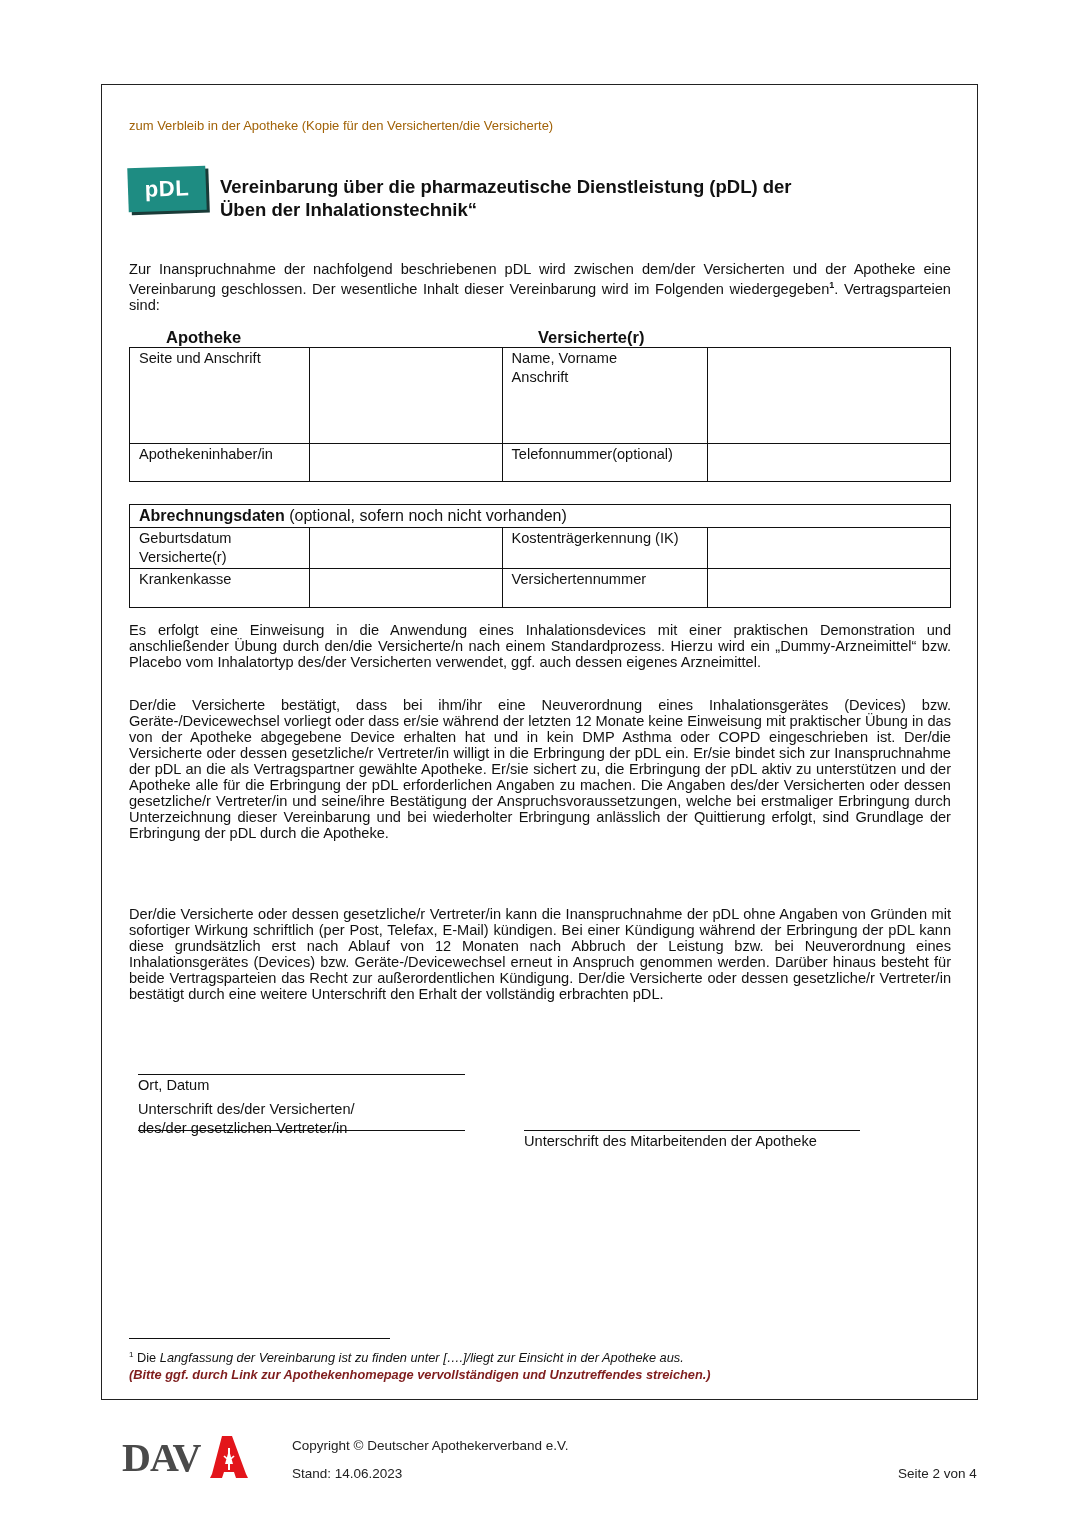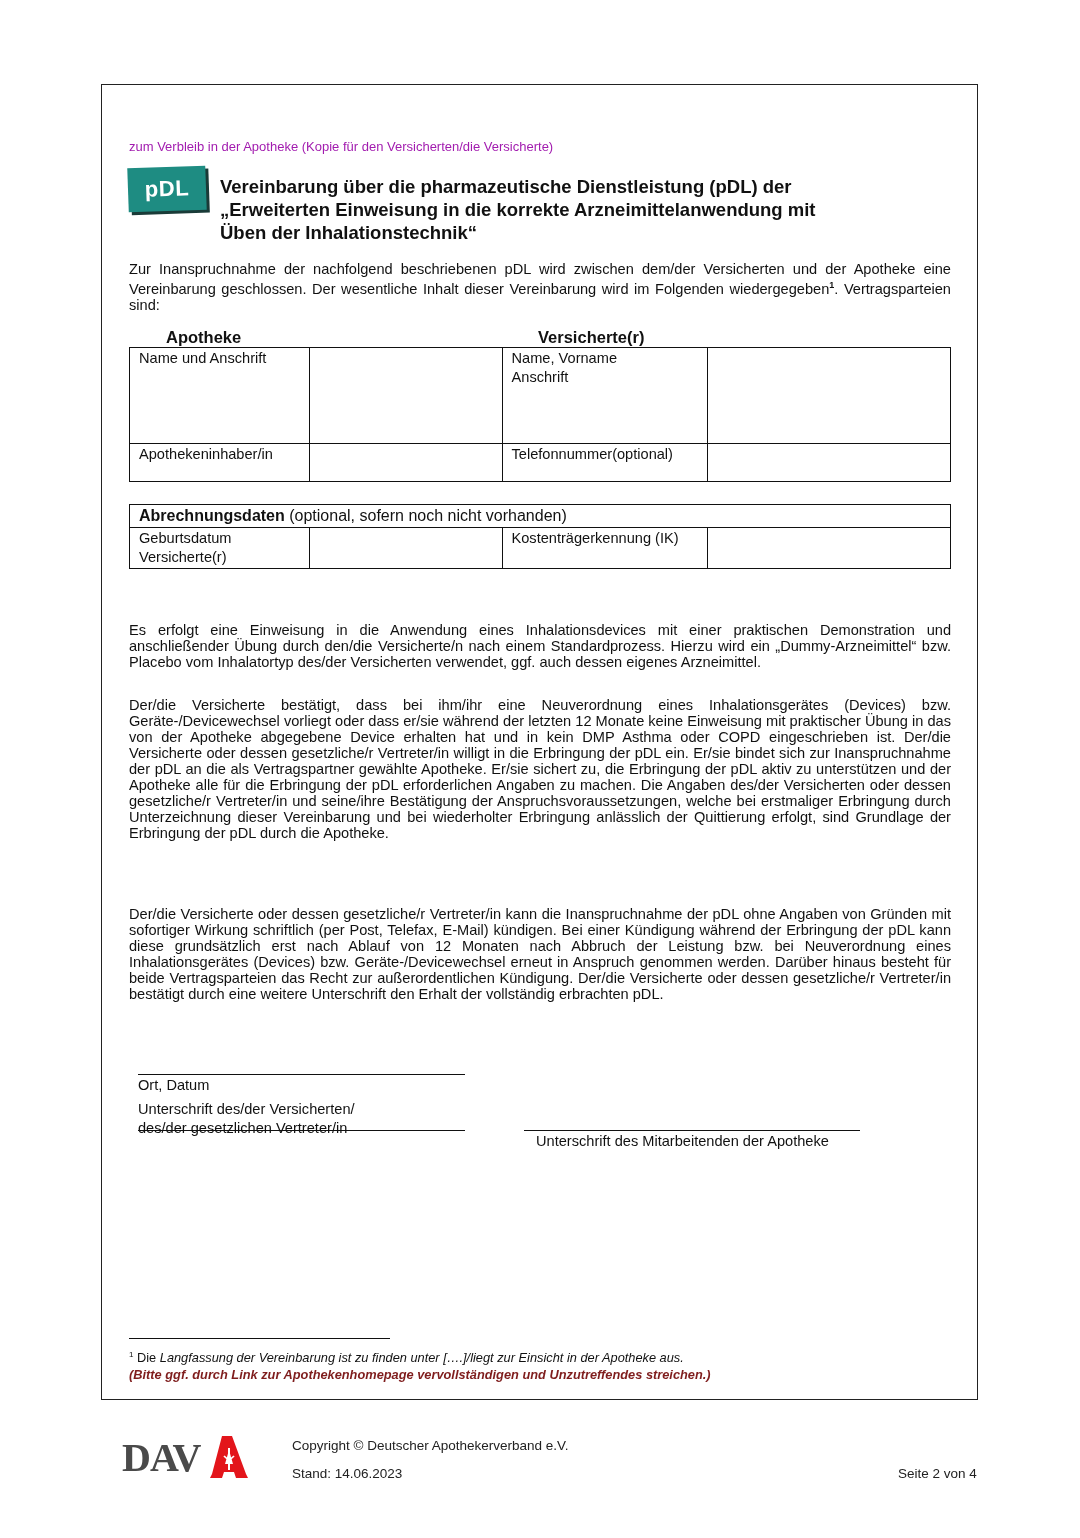--- a/index.html
+++ b/index.html
@@ -1,19 +1,19 @@
 <!DOCTYPE html>
 <html><head>
 <meta charset="utf-8">
 <style>
   html, body { margin:0; padding:0; background:#ffffff; }
   body { width:1080px; height:1538px; position:relative; font-family:"Liberation Sans", sans-serif; color:#111; overflow:hidden; }
   .frame { position:absolute; left:101px; top:84px; width:877px; height:1316px; border:1.5px solid #222; box-sizing:border-box; }
   .abs { position:absolute; }
-  .note { left:129px; top:139px; font-size:13px; color:#a21caf; }
+  .note { left:129px; top:118px; font-size:13px; color:#a16207; }
   .logo { left:128px; top:167px; width:78px; height:44px; background:#1e8c82; transform:rotate(-2deg); box-shadow:3px 3px 0 #1a3b38; color:#fff; font-weight:bold; font-size:22px; display:flex; align-items:center; justify-content:center; letter-spacing:0.5px; }
   .title { left:220px; top:175px; width:700px; text-align:left; font-weight:bold; font-size:18.5px; line-height:23px; }
   .para { left:129px; width:822px; font-size:14.6px; line-height:16px; text-align:justify; }
   .para sup { font-size:9px; font-weight:bold; }
   .sechead { font-weight:bold; font-size:16.5px;margin-left:32px; }
   table.grid { position:absolute; border-collapse:collapse; font-size:14.6px; }
   table.grid td { border:1.5px solid #111; vertical-align:top; padding:1px 9px; line-height:19px; }
   .sigline { position:absolute; border-top:1.5px solid #111; }
   .siglabel { position:absolute; font-size:14.6px; line-height:19px; }
   .fnline { left:129px; top:1338px; width:261px; border-top:1px solid #111; }
@@ -30,39 +30,38 @@
 <div class="frame"></div>
 
 <div class="abs note">zum Verbleib in der Apotheke (Kopie für den Versicherten/die Versicherte)</div>
 
 <div class="abs logo">
     <span>pDL</span>
   </div>
 
 <div class="abs title">
   <div>Vereinbarung über die pharmazeutische Dienstleistung (pDL) der</div>
-  <div>„Erweiterten Einweisung in die korrekte Arzneimittelanwendung mit</div>
   <div>Üben der Inhalationstechnik“</div>
 </div>
 
 <div class="abs para" style="top:261px;"><span>Zur Inanspruchnahme der nachfolgend beschriebenen pDL wird zwischen dem/der Versicherten und der Apotheke eine Vereinbarung geschlossen. Der wesentliche Inhalt dieser Vereinbarung wird im Folgenden wiedergegeben</span><sup>1</sup><span>. Vertragsparteien sind:</span></div>
 
 <div class="abs sechead" style="left:134px; top:328px;">Apotheke</div>
 <div class="abs sechead" style="left:506px; top:328px;">Versicherte(r)</div>
 
 <table class="grid" style="left:129px; top:347px; width:822px;">
   <colgroup>
       <col style="width:180px">
       <col style="width:193px">
       <col style="width:206px">
       <col style="width:243px">
     </colgroup>
   <tbody>
       <tr style="height:96px;">
-    <td>Name und Anschrift</td>
+    <td>Seite und Anschrift</td>
     <td></td>
     <td>
           <div>Name, Vorname</div>
           <div>Anschrift</div>
         </td>
     <td></td>
   </tr>
   <tr style="height:38px;">
     <td>Apothekeninhaber/in</td>
     <td></td>
@@ -85,38 +84,44 @@
   </tr>
   <tr style="height:39px;">
     <td>
           <div>Geburtsdatum</div>
           <div>Versicherte(r)</div>
         </td>
     <td></td>
     <td>Kostenträgerkennung (IK)</td>
     <td></td>
   </tr>
+  <tr style="height:39px;">
+    <td>Krankenkasse</td>
+    <td></td>
+    <td>Versichertennummer</td>
+    <td></td>
+  </tr>
 </tbody>
   </table>
 
 <div class="abs para" style="top:622px;">Es erfolgt eine Einweisung in die Anwendung eines Inhalationsdevices mit einer praktischen Demonstration und anschließender Übung durch den/die Versicherte/n nach einem Standardprozess. Hierzu wird ein „Dummy-Arzneimittel“ bzw. Placebo vom Inhalatortyp des/der Versicherten verwendet, ggf. auch dessen eigenes Arzneimittel.</div>
 <div class="abs para" style="top:697px;">Der/die Versicherte bestätigt, dass bei ihm/ihr eine Neuverordnung eines Inhalationsgerätes (Devices) bzw. Geräte-/Devicewechsel vorliegt oder dass er/sie während der letzten 12 Monate keine Einweisung mit praktischer Übung in das von der Apotheke abgegebene Device erhalten hat und in kein DMP Asthma oder COPD eingeschrieben ist. Der/die Versicherte oder dessen gesetzliche/r Vertreter/in willigt in die Erbringung der pDL ein. Er/sie bindet sich zur Inanspruchnahme der pDL an die als Vertragspartner gewählte Apotheke. Er/sie sichert zu, die Erbringung der pDL aktiv zu unterstützen und der Apotheke alle für die Erbringung der pDL erforderlichen Angaben zu machen. Die Angaben des/der Versicherten oder dessen gesetzliche/r Vertreter/in und seine/ihre Bestätigung der Anspruchsvoraussetzungen, welche bei erstmaliger Erbringung durch Unterzeichnung dieser Vereinbarung und bei wiederholter Erbringung anlässlich der Quittierung erfolgt, sind Grundlage der Erbringung der pDL durch die Apotheke.</div>
 <div class="abs para" style="top:906px;">Der/die Versicherte oder dessen gesetzliche/r Vertreter/in kann die Inanspruchnahme der pDL ohne Angaben von Gründen mit sofortiger Wirkung schriftlich (per Post, Telefax, E-Mail) kündigen. Bei einer Kündigung während der Erbringung der pDL kann diese grundsätzlich erst nach Ablauf von 12 Monaten nach Abbruch der Leistung bzw. bei Neuverordnung eines Inhalationsgerätes (Devices) bzw. Geräte-/Devicewechsel erneut in Anspruch genommen werden. Darüber hinaus besteht für beide Vertragsparteien das Recht zur außerordentlichen Kündigung. Der/die Versicherte oder dessen gesetzliche/r Vertreter/in bestätigt durch eine weitere Unterschrift den Erhalt der vollständig erbrachten pDL.</div>
 
 <div class="sigline" style="left:138px; top:1074px; width:327px;"></div>
 <div class="siglabel" style="left:138px; top:1076px;">Ort, Datum</div>
 
 <div class="sigline" style="left:138px; top:1130px; width:327px;"></div>
 <div class="siglabel" style="left:138px; top:1100px;">
   <div>Unterschrift des/der Versicherten/</div>
   <div>des/der gesetzlichen Vertreter/in</div>
 </div>
 
 <div class="sigline" style="left:524px; top:1130px; width:336px;"></div>
-<div class="siglabel" style="left:524px; top:1132px;margin-left:12px;">Unterschrift des Mitarbeitenden der Apotheke</div>
+<div class="siglabel" style="left:524px; top:1132px;">Unterschrift des Mitarbeitenden der Apotheke</div>
 
 <div class="abs fnline"></div>
 <div class="abs fn1"><sup>1</sup><span> Die </span><i>Langfassung der Vereinbarung ist zu finden unter [….]/liegt zur Einsicht in der Apotheke aus.</i></div>
 <div class="abs fn2">(Bitte ggf. durch Link zur Apothekenhomepage vervollständigen und Unzutreffendes streichen.)</div>
 
 <div class="abs dav">DAV</div>
 <div class="abs apoA">
   <svg width="38" height="46" viewBox="0 0 38 46">
     <path d="M12 2 L22 2 L36 40 L38 44 L26 44 L24 38 L14 38 L12 44 L0 44 L2 40 Z" fill="#e3151b"></path>
     <path d="M15 30 L23 30 L19 16 Z" fill="#ffffff"></path>

